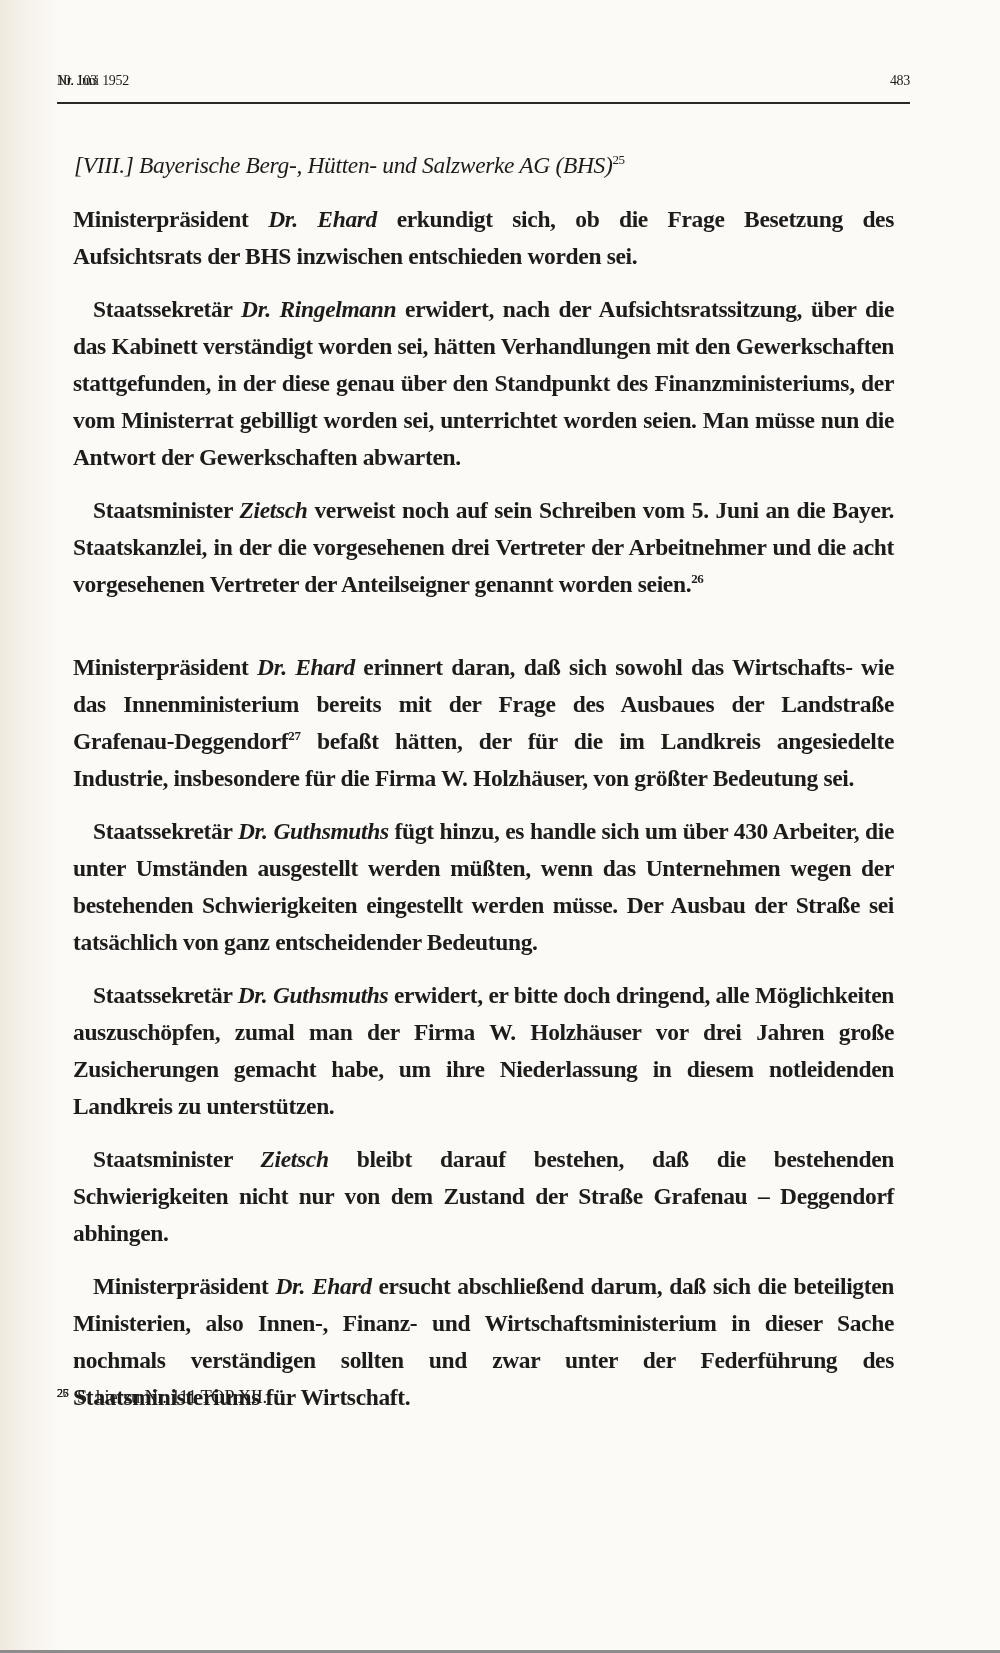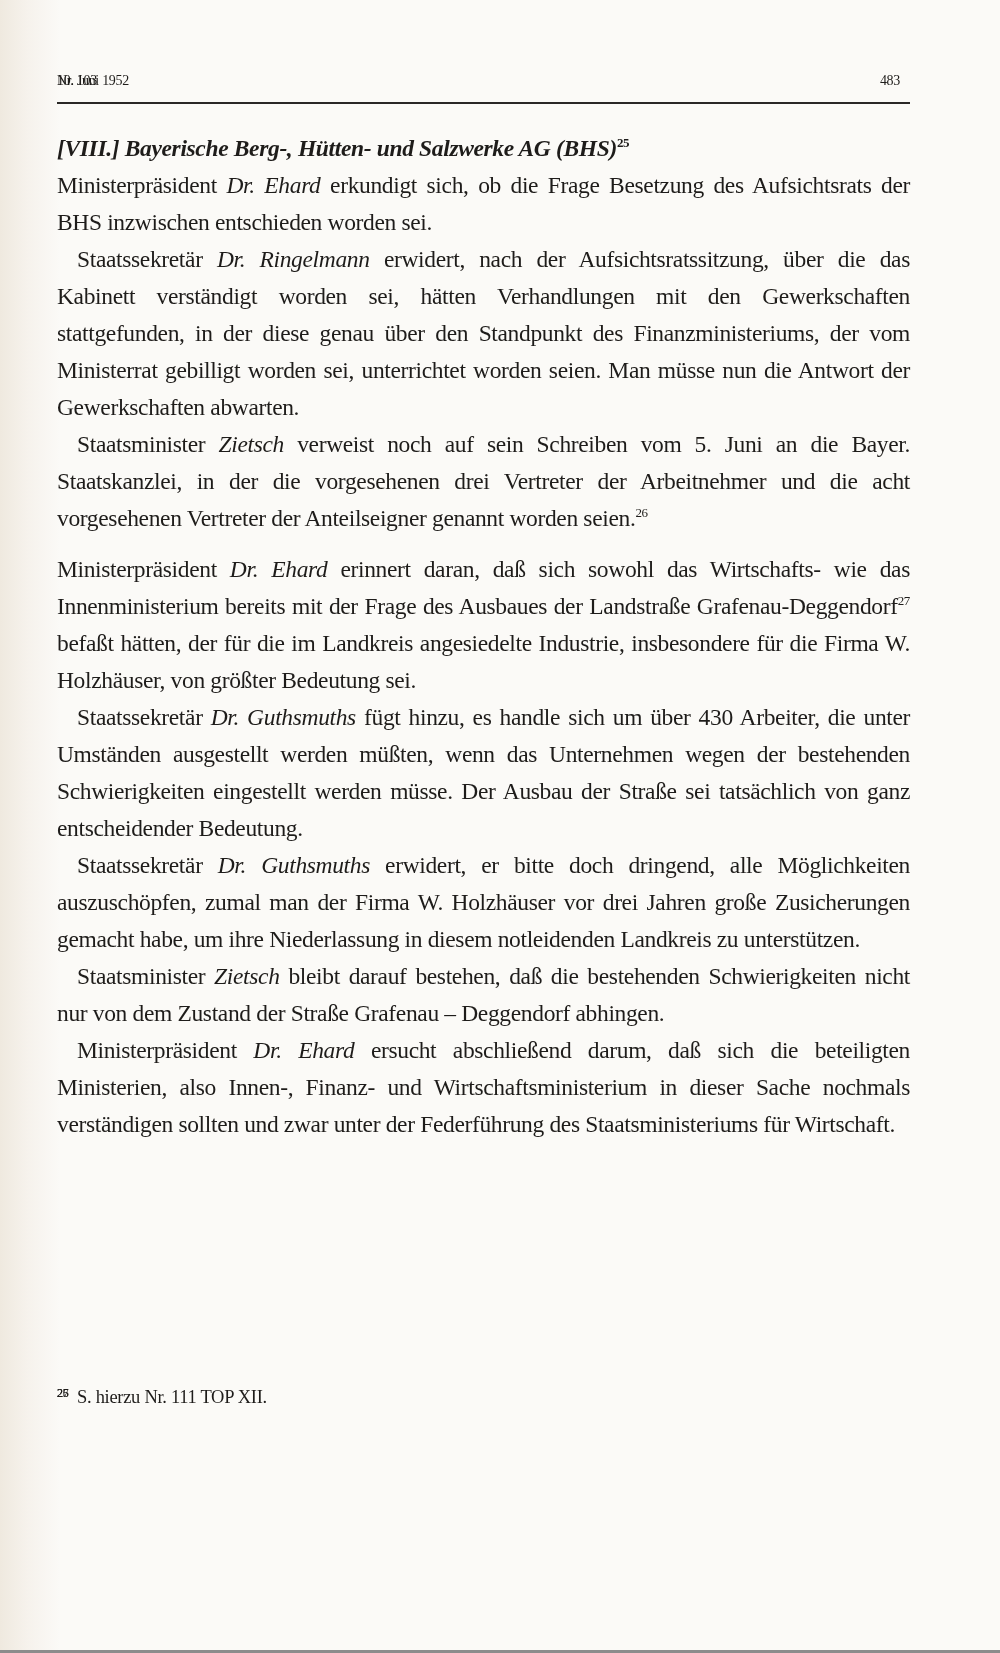--- a/index.html
+++ b/index.html
@@ -33,49 +33,50 @@
     left: 57px;
     width: 853px;
     top: 66px;
     height: 30px;
     font-size: 14px;
     line-height: 30px;
     letter-spacing: -0.3px;
   }
   .running-head .left { position: absolute; left: 0; top: 0; }
   .running-head .center { position: absolute; left: 0; right: 0; top: 0; text-align: left; }
-  .running-head .right { position: absolute; right: 10px; top: 0; }
+  .running-head .right { position: absolute; right: 0; top: 0; }
   .head-rule {
     position: absolute;
     left: 57px;
     width: 853px;
     top: 102px;
     height: 2px;
     background: #2a2826;
   }
   .content {
     position: absolute;
     left: 57px;
     width: 853px;
     top: 130px;
     font-size: 23.5px;
     line-height: 37px;
     letter-spacing: -0.35px;
   }
   .heading {
-    margin: 0;
-    font-weight: bold;
+    margin: 17px;
+    font-weight: normal;
     font-size: 23.5px;
     line-height: 37px;
   }
   .heading .num { font-style: italic; }
   .heading .title { font-style: italic; }
   .para {
-    margin: 0;
+    margin: 16px;
     text-align: justify;
+    font-weight: bold;
   }
   .para.indent { text-indent: 20px; }
   .para.first { text-indent: 0; }
   .it { font-style: italic; }
   sup {
     font-size: 13px;
     line-height: 0;
     vertical-align: 9px;
   }
   .section-gap { height: 14px; }

